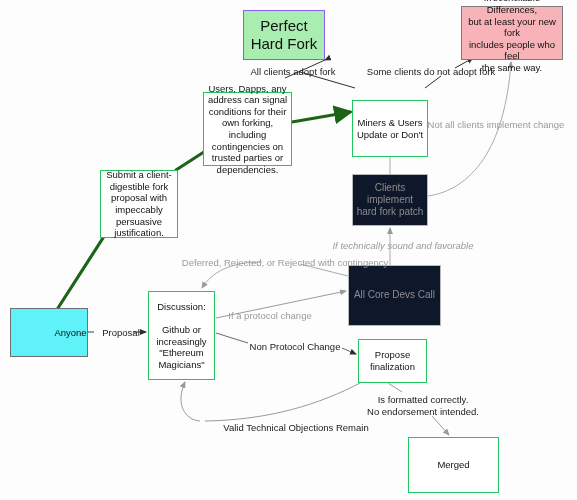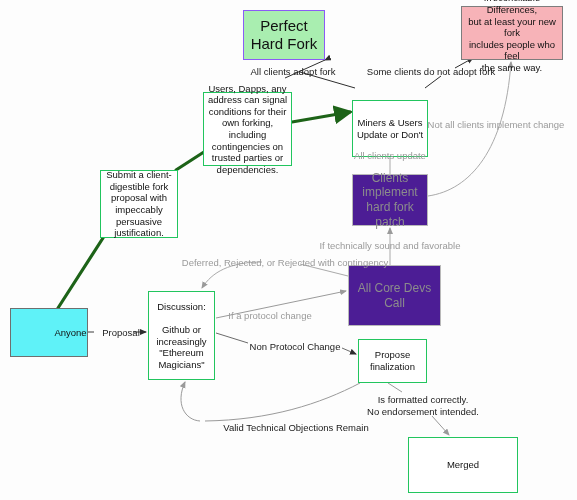--- a/index.html
+++ b/index.html
@@ -37,23 +37,23 @@
     padding: 2px;
   }
   .node.black {
     border: 1px solid #22c55e;
     background: #ffffff;
     color: #111111;
     font-size: 9.5px;
   }
   .node.gray {
     border: 1px solid #b9b9b9;
-    background: #4c1d95;
+    background: #0f172a;
     color: #8c8c8c;
-    font-size: 12px;
+    font-size: 10px;
   }
   .node.green {
     border: 1px solid #8b5cf6;
     background: #a9eeb0;
     color: #111111;
     font-size: 15px;
   }
   .node.pink {
     border: 1px solid #7d7d7d;
     background: #f7b3b8;
@@ -193,31 +193,30 @@
 Github or
 increasingly
 "Ethereum
 Magicians"</div>
 
   <div class="node cyan" style="left:10px; top:308px; width:78px; height:49px;padding-left:45px;">Anyone</div>
 
   <div class="node black" style="left:358px; top:339px; width:69px; height:44px;">Propose
 finalization</div>
 
-  <div class="node black" style="left:408px; top:437px; width:110px; height:56px;">Merged</div>
+  <div class="node black" style="left:408px; top:437px; width:91px; height:56px;">Merged</div>
 
   <div class="edge-label black" style="left:233px; top:66px; width:120px;">All clients adopt fork</div>
 
   <div class="edge-label black" style="left:346px; top:66px; width:170px;">Some clients do not adopt fork</div>
 
   <div class="edge-label gray" style="left:415px; top:119px; width:162px;">Not all clients implement change</div>
 
-  <div class="edge-label gray" style="left:340px; top:150px; width:100px;">All clients update</div>
-
-  <div class="edge-label gray" style="left:305px; top:240px; width:170px;">If technically sound and favorable</div>
+
+  <div class="edge-label gray" style="left:318px; top:240px; width:170px;font-style:italic;">If technically sound and favorable</div>
 
   <div class="edge-label gray" style="left:165px; top:257px; width:240px;">Deferred, Rejected, or Rejected with contingency</div>
 
   <div class="edge-label gray" style="left:219px; top:310px; width:102px;">If a protocol change</div>
 
   <div class="edge-label black" style="left:96px; top:327px; width:50px;">Proposal</div>
 
   <div class="edge-label black" style="left:239px; top:341px; width:112px;">Non Protocol Change</div>
 
   <div class="edge-label black" style="left:206px; top:422px; width:180px;">Valid Technical Objections Remain</div>

